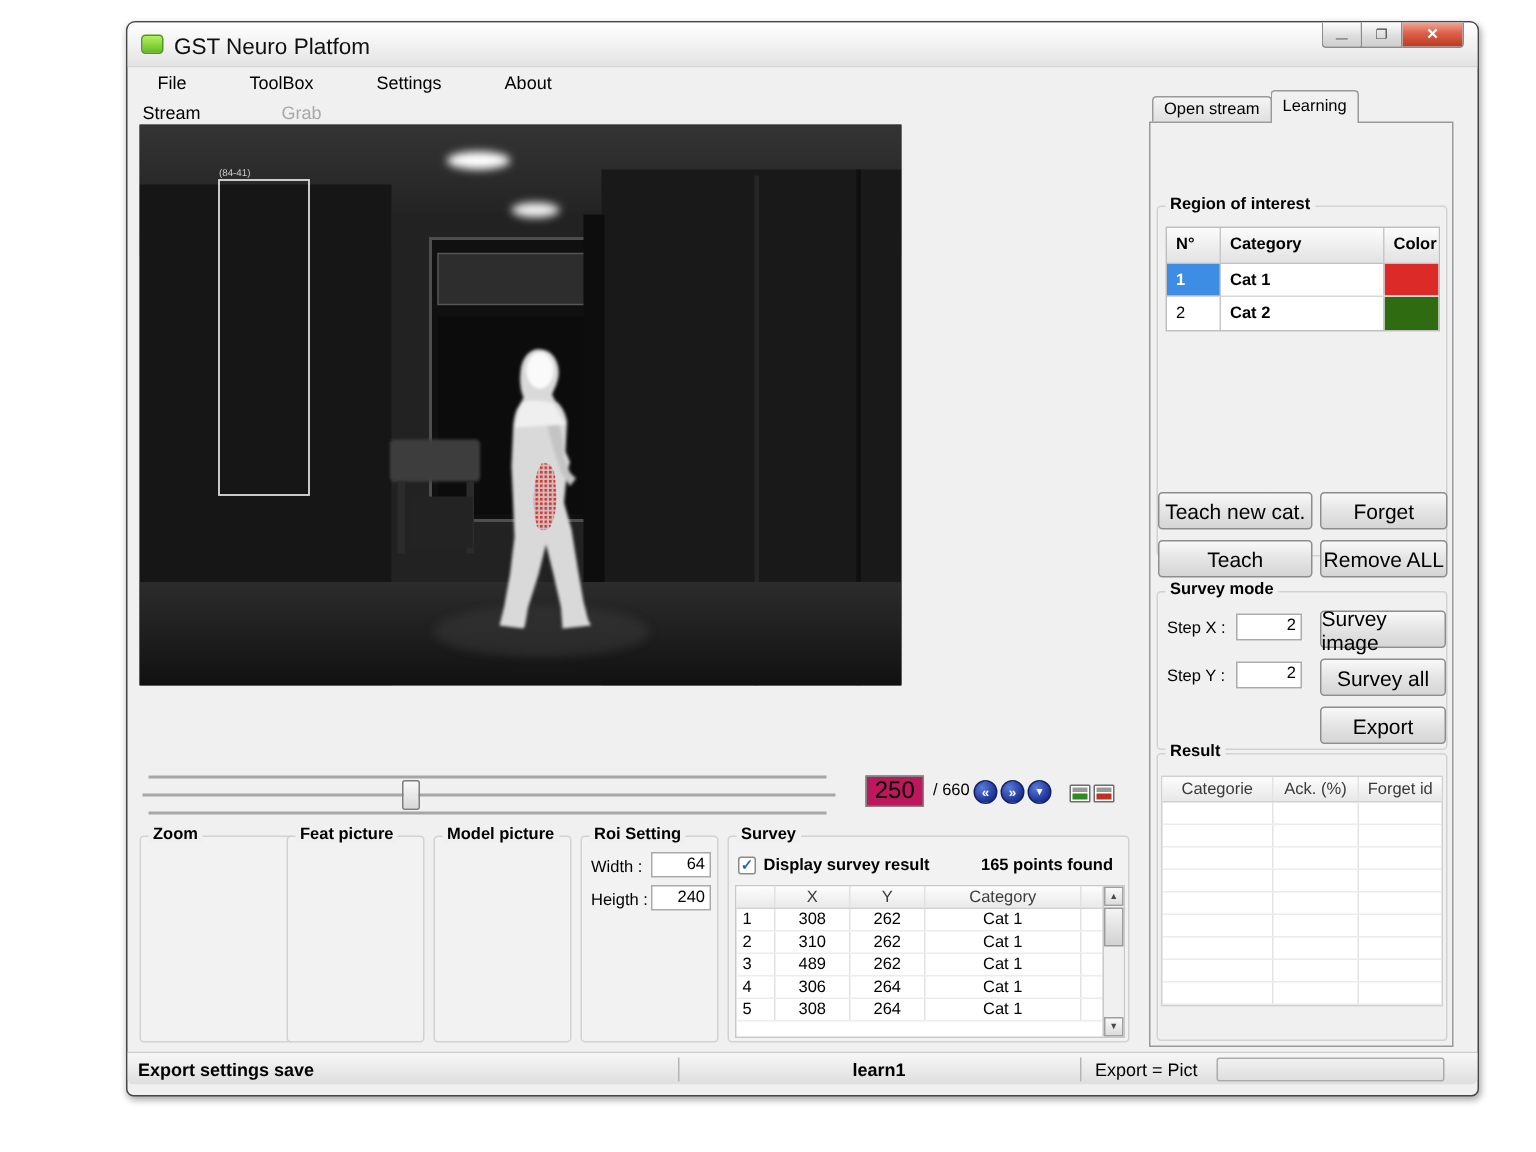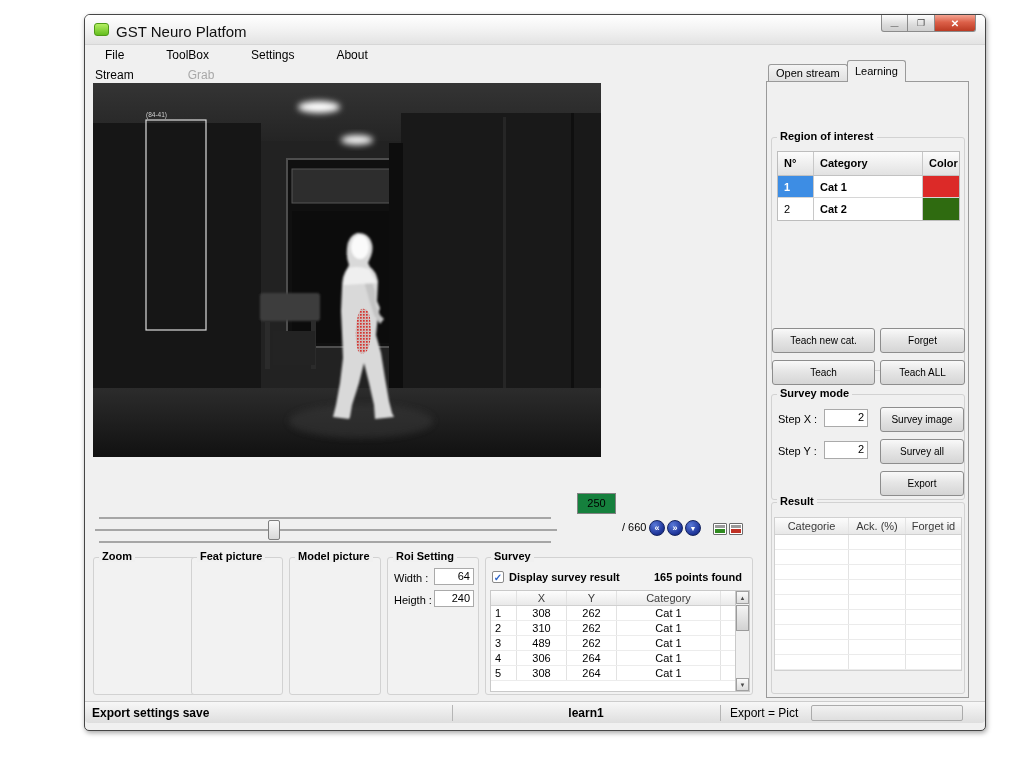--- a/index.html
+++ b/index.html
@@ -48,22 +48,22 @@
                 white-space:pre; letter-spacing:0; }
 
   
   .sline { position:absolute; height:2px; background:#a6a6a6; }
   .sline.l1 { left:14px; top:502px; width:452px; }
   .sline.l2 { left:10px; top:514px; width:462px; }
   .sline.l3 { left:14px; top:526px; width:452px; }
   .sthumb { position:absolute; left:183px; top:505px; width:12px; height:20px;
             background:linear-gradient(#f8f8f8,#d8d8d8); border:1px solid #7e7e7e;
             border-radius:2px; }
-  .frame-box { position:absolute; left:492px; top:478px; width:39px; height:21px;
-               background:#15803d; border:1px solid #828282; font-size:11px;
+  .frame-box { position:absolute; left:492px; top:502px; width:39px; height:21px;
+               background:#be185d; border:1px solid #828282; font-size:16px;
                text-align:center; line-height:19px; color:#000; }
   .frame-total { position:absolute; left:537px; top:506px; font-size:11px; color:#000; }
   .navbtn { position:absolute; top:505px; width:16px; height:16px; border-radius:50%;
             background:radial-gradient(circle at 35% 30%, #5a7ad8, #20379c 65%, #101f66);
             border:1px solid #14235f; color:#fff; text-align:center; }
   .navbtn span { display:block; line-height:14px; font-size:9px; font-weight:bold; }
   .nav1 { left:564px; } .nav2 { left:582px; } .nav3 { left:600px; }
   .nav3 span { font-size:7px; line-height:15px; }
   .scrbtn { position:absolute; top:508px; width:14px; height:12px; background:#fff;
             border:1px solid #6d6d6d; border-radius:1px; }
@@ -134,21 +134,21 @@
   .roi-cell { font-size:11px; line-height:22px; padding-left:6px; color:#000;
               border-right:1px solid #c8c8c8; overflow:hidden; }
   .roi-hrow .roi-cell { font-weight:bold; line-height:23px; }
   .roi-row { display:flex; height:22px; border-bottom:1px solid #d6d6d6; }
   .rc0 { width:36px; } .rc1 { width:109px; } .rc2 { width:36px; padding-left:0; border-right:none; }
   .roi-row .rc1 { font-weight:bold; }
   .rc0.sel { background:#3d8de4; color:#fff; font-weight:bold; }
   .swatch { width:100%; height:100%; }
 
   .btn { position:absolute; background:linear-gradient(#f9f9f9,#e6e6e6 45%,#d5d5d5);
-         border:1px solid #8d8d8d; border-radius:3px; font-size:10px; color:#000;
+         border:1px solid #8d8d8d; border-radius:3px; font-size:14px; color:#000;
          display:flex; align-items:center; justify-content:center; }
   .b-teachnew { left:5px;  top:246px; width:103px; height:25px; }
   .b-forget   { left:113px; top:246px; width:85px; height:25px; }
   .b-teach    { left:5px;  top:278px; width:103px; height:25px; }
   .b-removeall{ left:113px; top:278px; width:85px; height:25px; }
 
   .grp-smode { left:4px; top:312px; width:194px; height:106px; }
   .b-simage { left:108px; top:12px; width:84px; height:25px; }
   .b-sall   { left:108px; top:44px; width:84px; height:25px; }
   .b-export { left:108px; top:76px; width:84px; height:25px; }
@@ -387,21 +387,21 @@
               <div class="roi-cell rc2">
                   <div class="swatch" style="background: rgb(47, 107, 16);"></div>
                 </div>
             </div>
           </div>
         </div>
 
         <div class="btn b-teachnew">Teach new cat.</div>
         <div class="btn b-forget">Forget</div>
         <div class="btn b-teach">Teach</div>
-        <div class="btn b-removeall">Teach ALL</div>
+        <div class="btn b-removeall">Remove ALL</div>
 
         <div class="grp grp-smode">
           <div class="grp-label">Survey mode</div>
           <div class="small-label" style="left:6px;top:18px;">Step X :</div>
           <div class="tinput" style="left:52px;top:14px;width:44px;height:18px;">2</div>
           <div class="btn b-simage">Survey image</div>
           <div class="small-label" style="left:6px;top:50px;">Step Y :</div>
           <div class="tinput" style="left:52px;top:46px;width:44px;height:18px;">2</div>
           <div class="btn b-sall">Survey all</div>
           <div class="btn b-export">Export</div>

